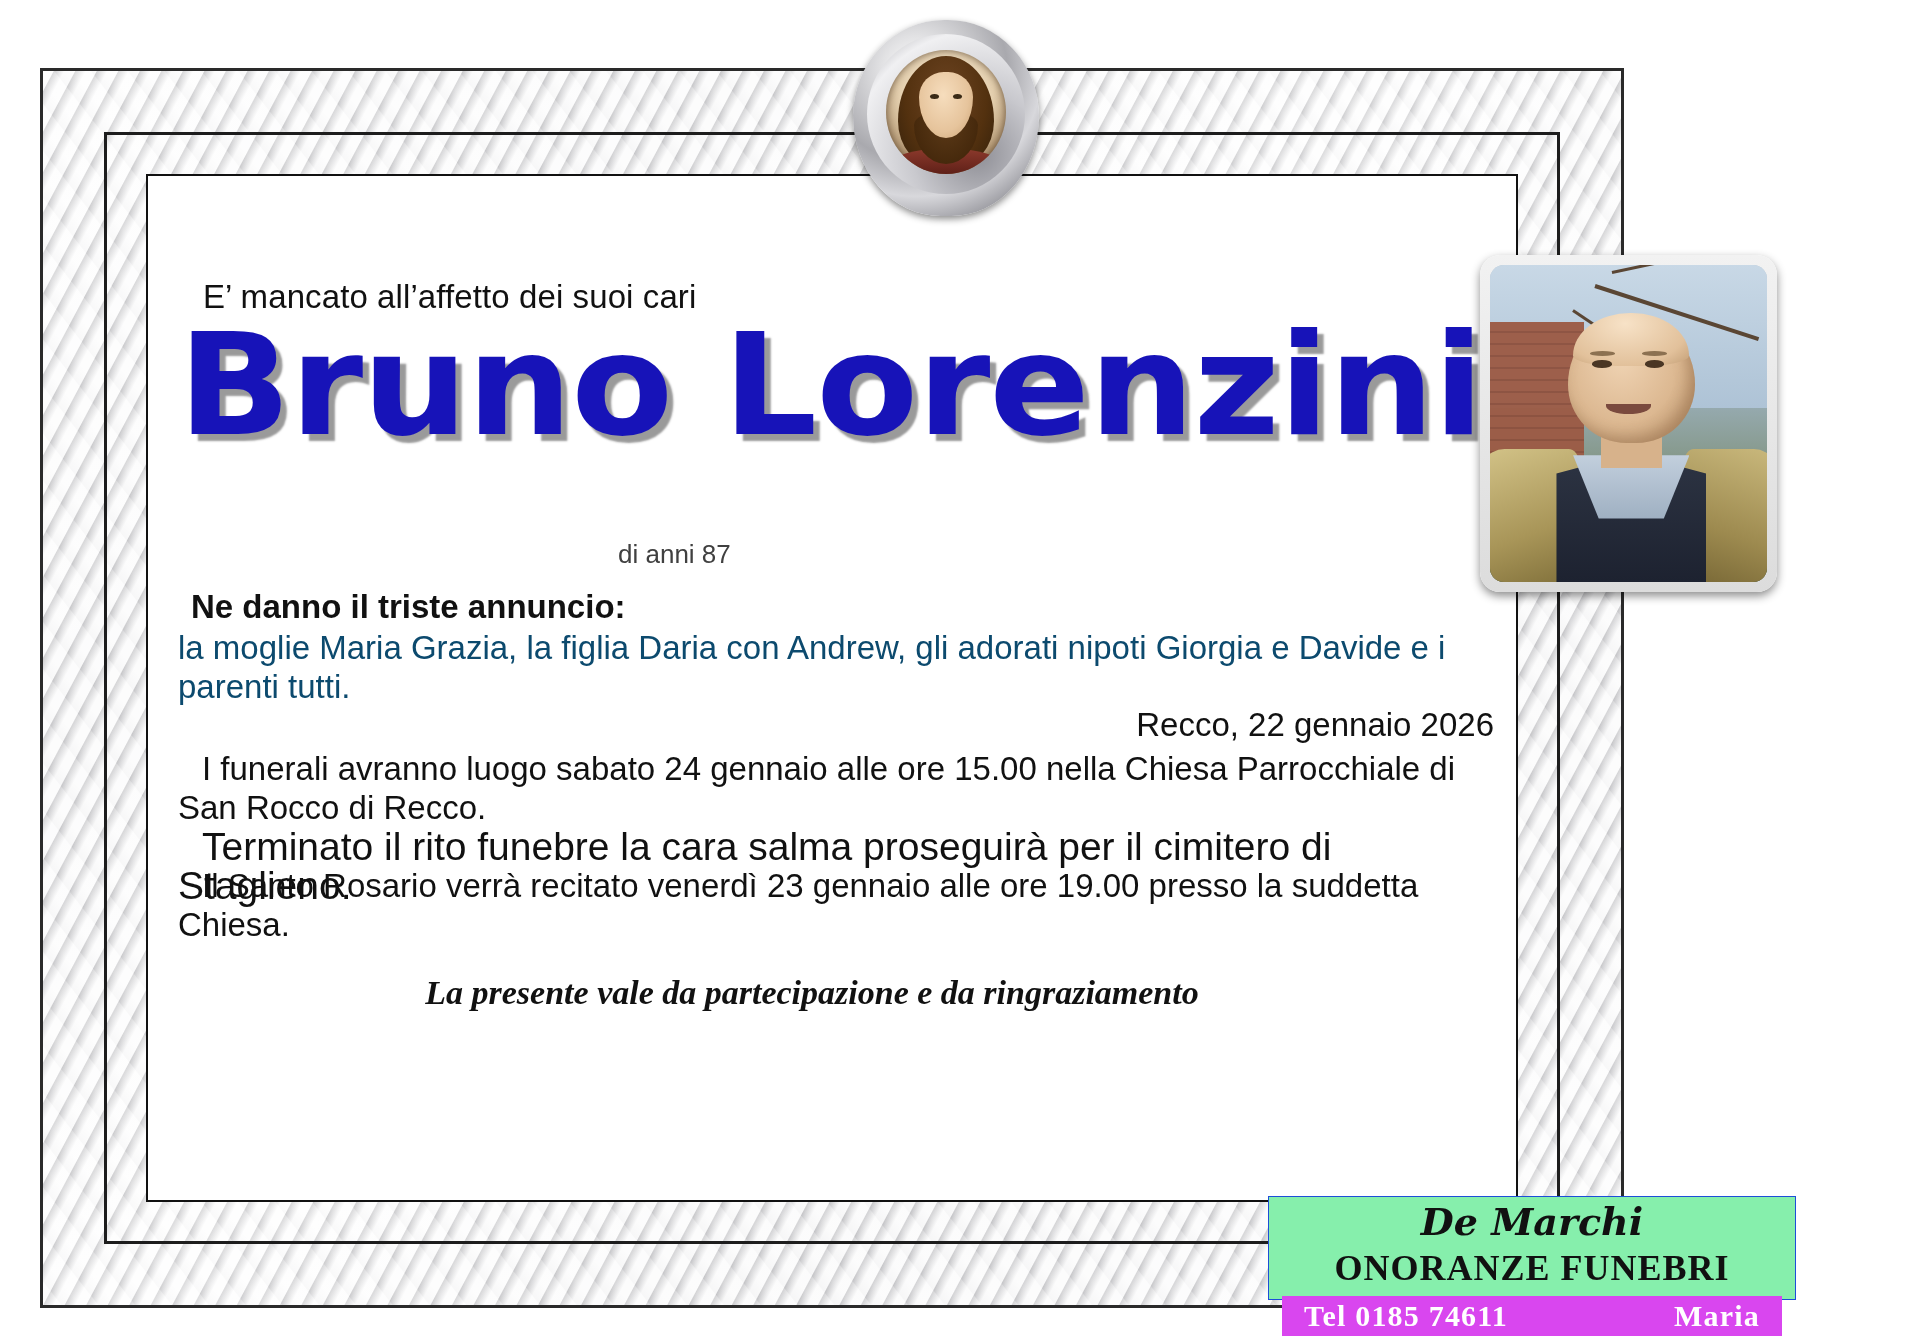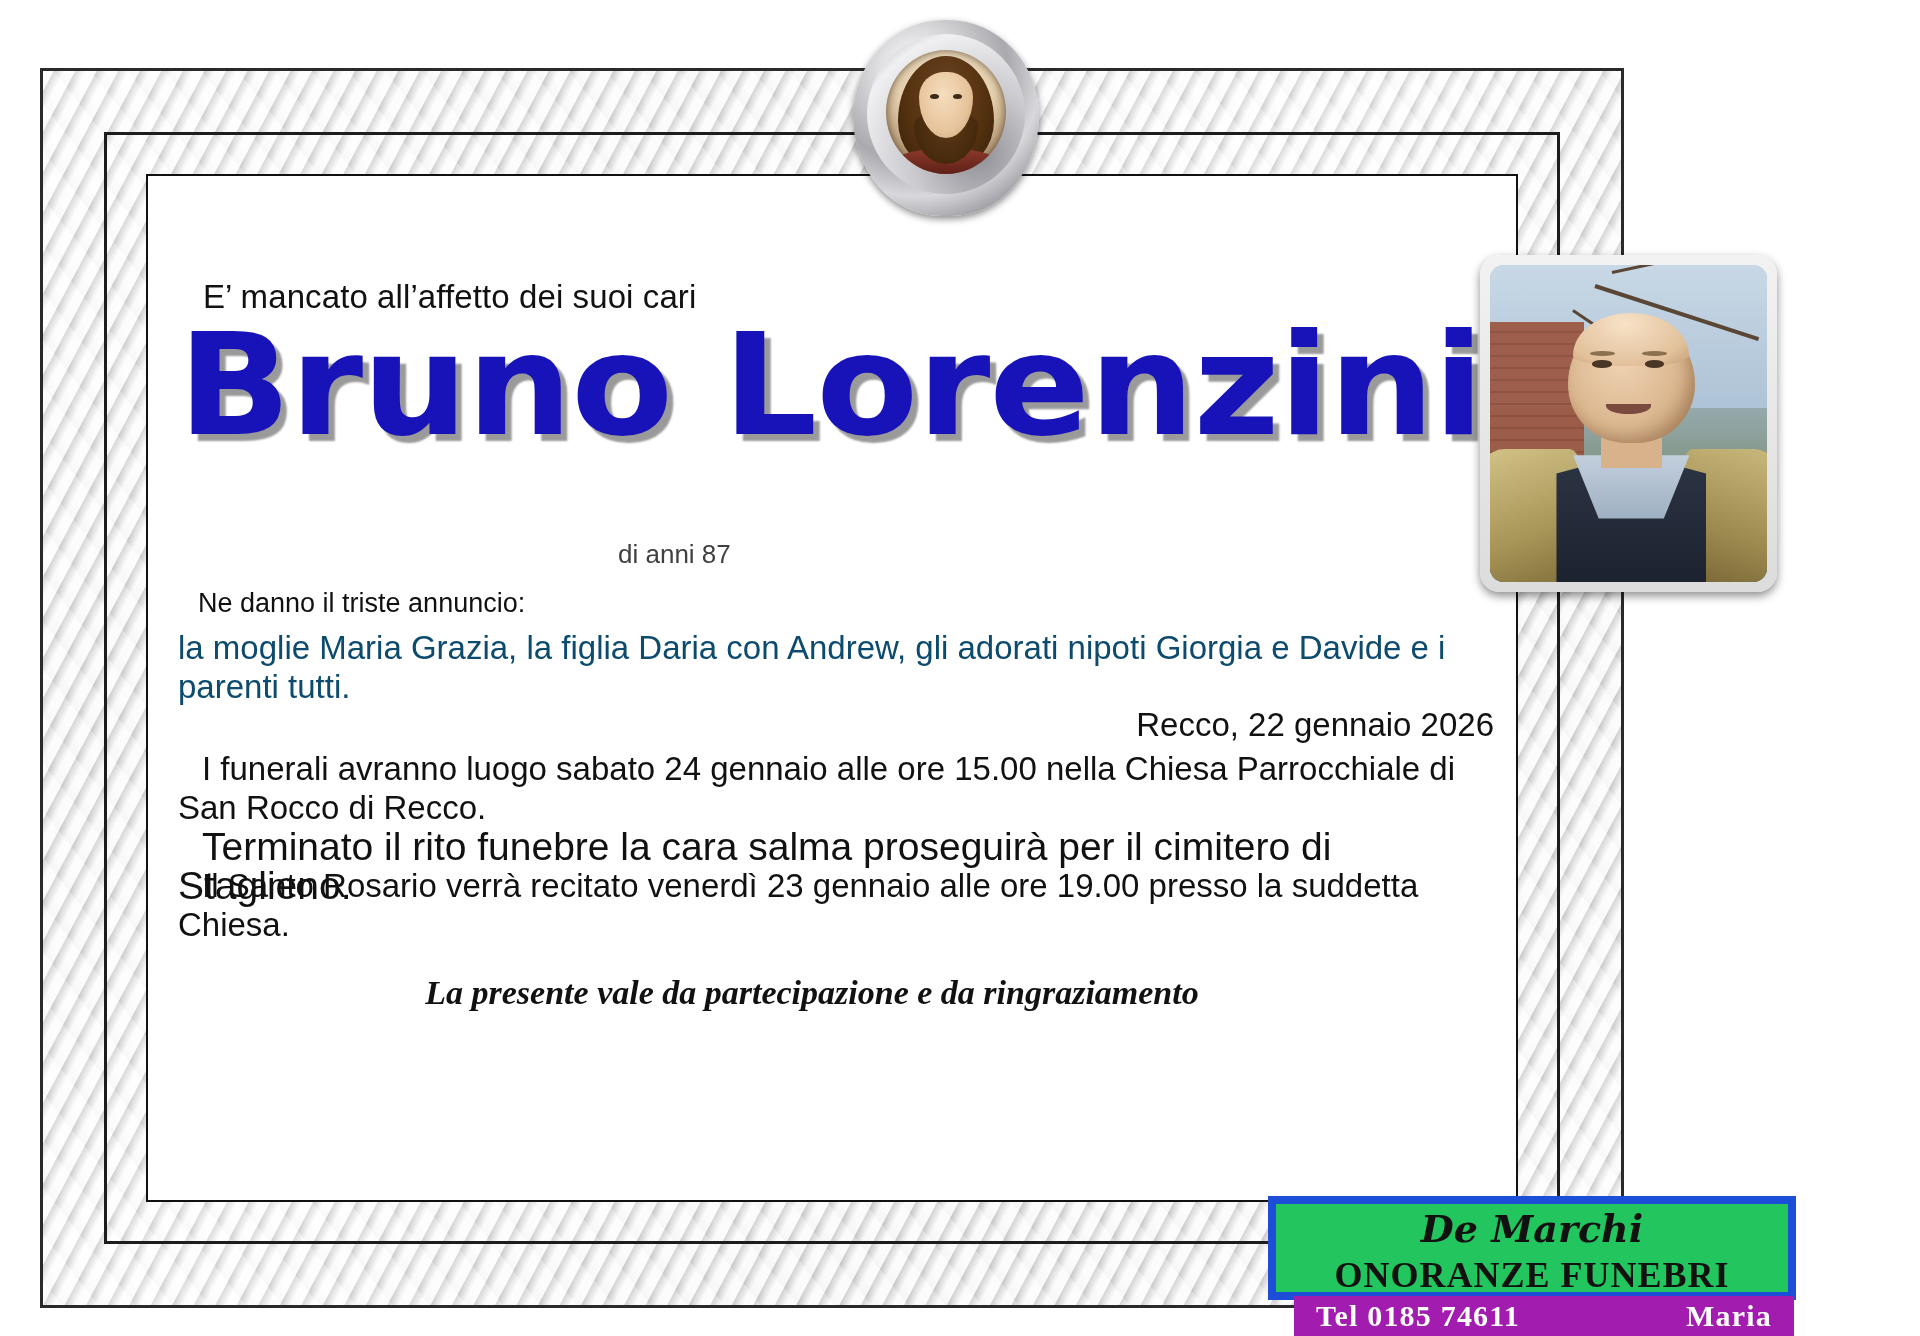--- a/index.html
+++ b/index.html
@@ -166,24 +166,25 @@
   .age {
     position: absolute;
     left: 470px;
     top: 363px;
     font-size: 26px;
     color: #404040;
   }
 
   .announce-lead {
     position: absolute;
-    left: 50px;
+    left: 43px;
     top: 412px;
-    font-size: 27px;
-    color: #111;
+    font-size: 33px;
+    color: #111;
+    font-weight: bold;
   }
   .announce-body {
     position: absolute;
     left: 30px;
     top: 452px;
     width: 1325px;
     font-size: 33px;
     line-height: 39px;
     color: #0c4a6e;
   }
@@ -384,22 +385,22 @@
     top: 1196px;
     width: 528px;
     height: 140px;
     z-index: 50;
   }
   .logo-top {
     position: absolute;
     left: 0; top: 0;
     width: 100%;
     height: 104px;
-    background: #22c55e;
-    border: 8px solid #1d4ed8;
+    background: #86efac;
+    border: 1px solid #1d4ed8;
     box-sizing: border-box;
   }
   .logo-script {
     position: absolute;
     left: 0; right: 0;
     top: 2px;
     text-align: center;
     font-family: "DejaVu Serif", serif;
     font-style: italic;
     font-weight: bold;
@@ -416,27 +417,26 @@
     font-size: 36px;
     letter-spacing: 1px;
     color: #111;
   }
   .logo-bar {
     position: absolute;
     left: 14px;
     top: 100px;
     width: 500px;
     height: 40px;
-    background: #a21caf;
+    background: #d946ef;
     display: flex;
     align-items: center;
     justify-content: space-between;
     padding: 12px 22px;
     box-sizing: border-box;
-    margin-left: 12px;
   }
   .logo-bar span {
     color: #ffffff;
     font-family: "Liberation Serif", serif;
     font-weight: bold;
     font-size: 30px;
     letter-spacing: 1.2px;
   }
 </style>
 </head>

